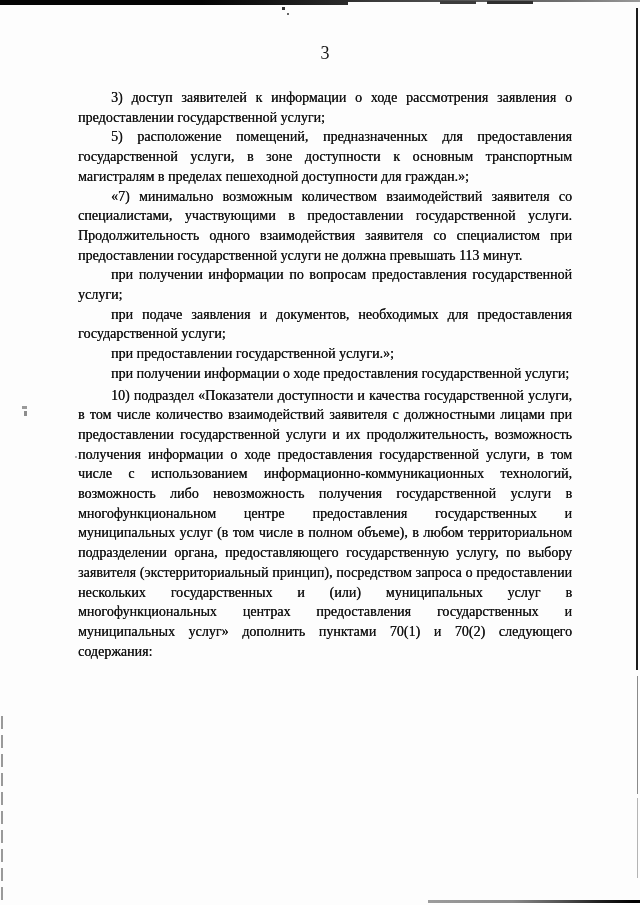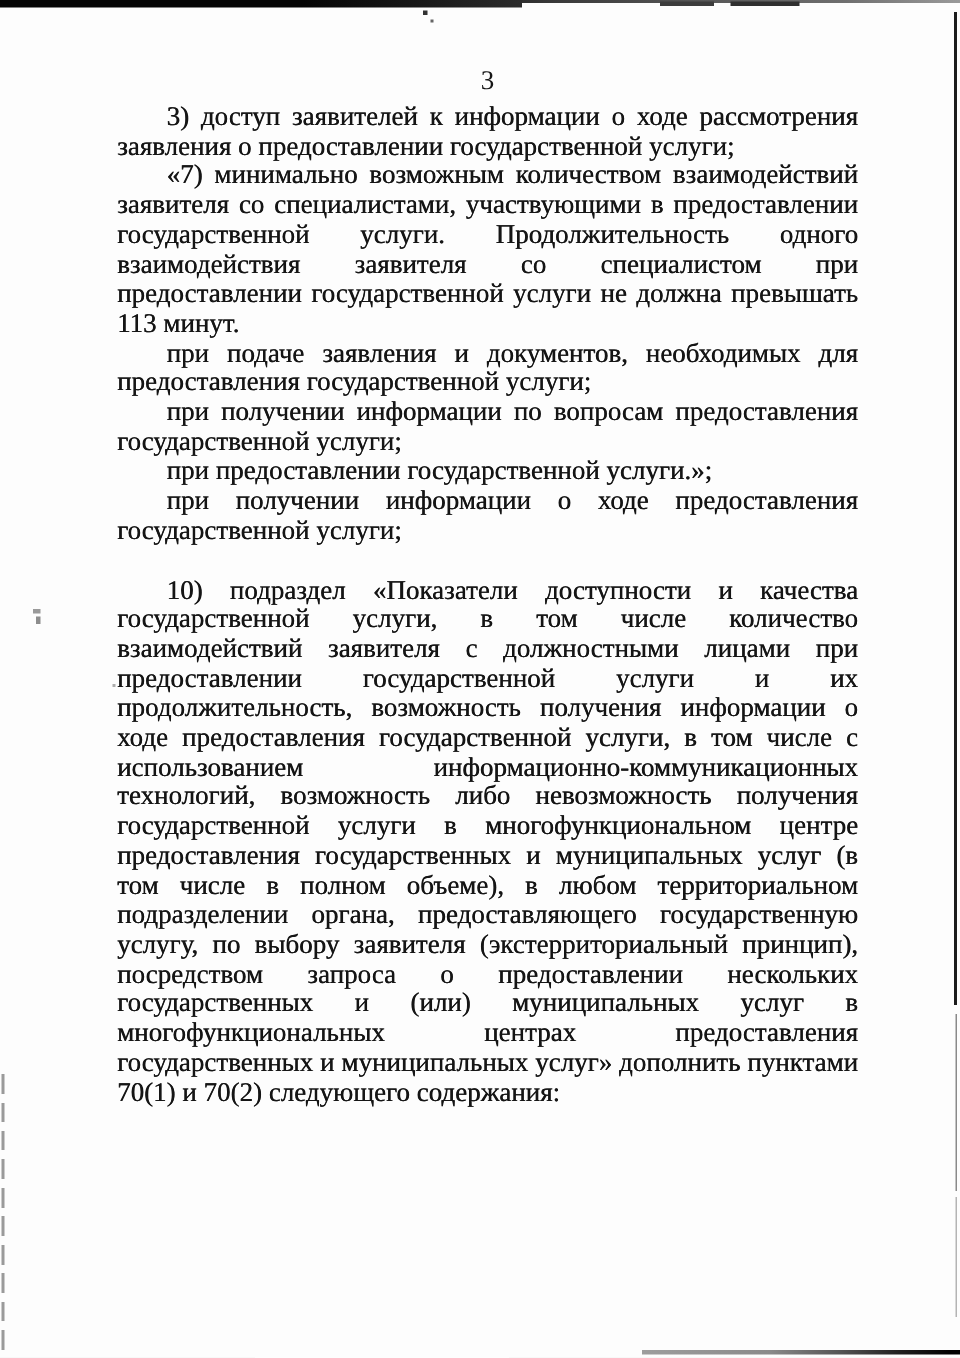--- a/index.html
+++ b/index.html
@@ -46,31 +46,31 @@
   
   .page-number {
     position: absolute;
     top: 43px; left: 78px; width: 494px;
     text-align: center;
     font-size: 18px;
     line-height: 20px;
   }
   .text-block {
     position: absolute;
-    top: 68px; left: 78px; width: 494px;
-    font-size: 18px;
+    top: 88px; left: 78px; width: 494px;
+    font-size: 14px;
     line-height: 19.7px;
     text-align: justify;
     text-shadow: 0.25px 0 0 currentColor; 
   }
   .para {
     margin: 0;
     text-indent: 33px;
   }
-  .para.gap-before { margin-top: 20px; }
+  .para.gap-before { margin-top: 2px; }
 </style>
 </head>
 <body>
 
 <div class="page">
 
   <div class="artifact top-edge-base"></div>
   <div class="artifact top-edge-thick"></div>
   <div class="artifact top-edge-patch-a"></div>
   <div class="artifact top-edge-patch-b"></div>
@@ -82,21 +82,22 @@
   <div class="artifact speck-a"></div>
   <div class="artifact speck-b"></div>
   <div class="artifact speck-c"></div>
   <div class="artifact speck-d"></div>
   <div class="artifact speck-e"></div>
 
   <div class="page-number">3</div>
 
   <div class="text-block">
     <p class="para">3) доступ заявителей к информации о ходе рассмотрения заявления о предоставлении государственной услуги;</p>
+    <p class="para">5) расположение помещений, предназначенных для предоставления государственной услуги, в зоне доступности к основным транспортным магистралям в пределах пешеходной доступности для граждан.»;</p>
     <p class="para">«7) минимально возможным количеством взаимодействий заявителя со специалистами, участвующими в предоставлении государственной услуги. Продолжительность одного взаимодействия заявителя со специалистом при предоставлении государственной услуги не должна превышать 113 минут.</p>
+    <p class="para">при получении информации по вопросам предоставления государственной услуги;</p>
     <p class="para">при подаче заявления и документов, необходимых для предоставления государственной услуги;</p>
-    <p class="para">при получении информации по вопросам предоставления государственной услуги;</p>
     <p class="para">при предоставлении государственной услуги.»;</p>
     <p class="para">при получении информации о ходе предоставления государственной услуги;</p>
     <p class="para gap-before">10) подраздел «Показатели доступности и качества государственной услуги, в том числе количество взаимодействий заявителя с должностными лицами при предоставлении государственной услуги и их продолжительность, возможность получения информации о ходе предоставления государственной услуги, в том числе с использованием информационно-коммуникационных технологий, возможность либо невозможность получения государственной услуги в многофункциональном центре предоставления государственных и муниципальных услуг (в том числе в полном объеме), в любом территориальном подразделении органа, предоставляющего государственную услугу, по выбору заявителя (экстерриториальный принцип), посредством запроса о предоставлении нескольких государственных и (или) муниципальных услуг в многофункциональных центрах предоставления государственных и муниципальных услуг» дополнить пунктами 70(1) и 70(2) следующего содержания:</p>
   </div>
 
 </div>
 
 </body></html>

